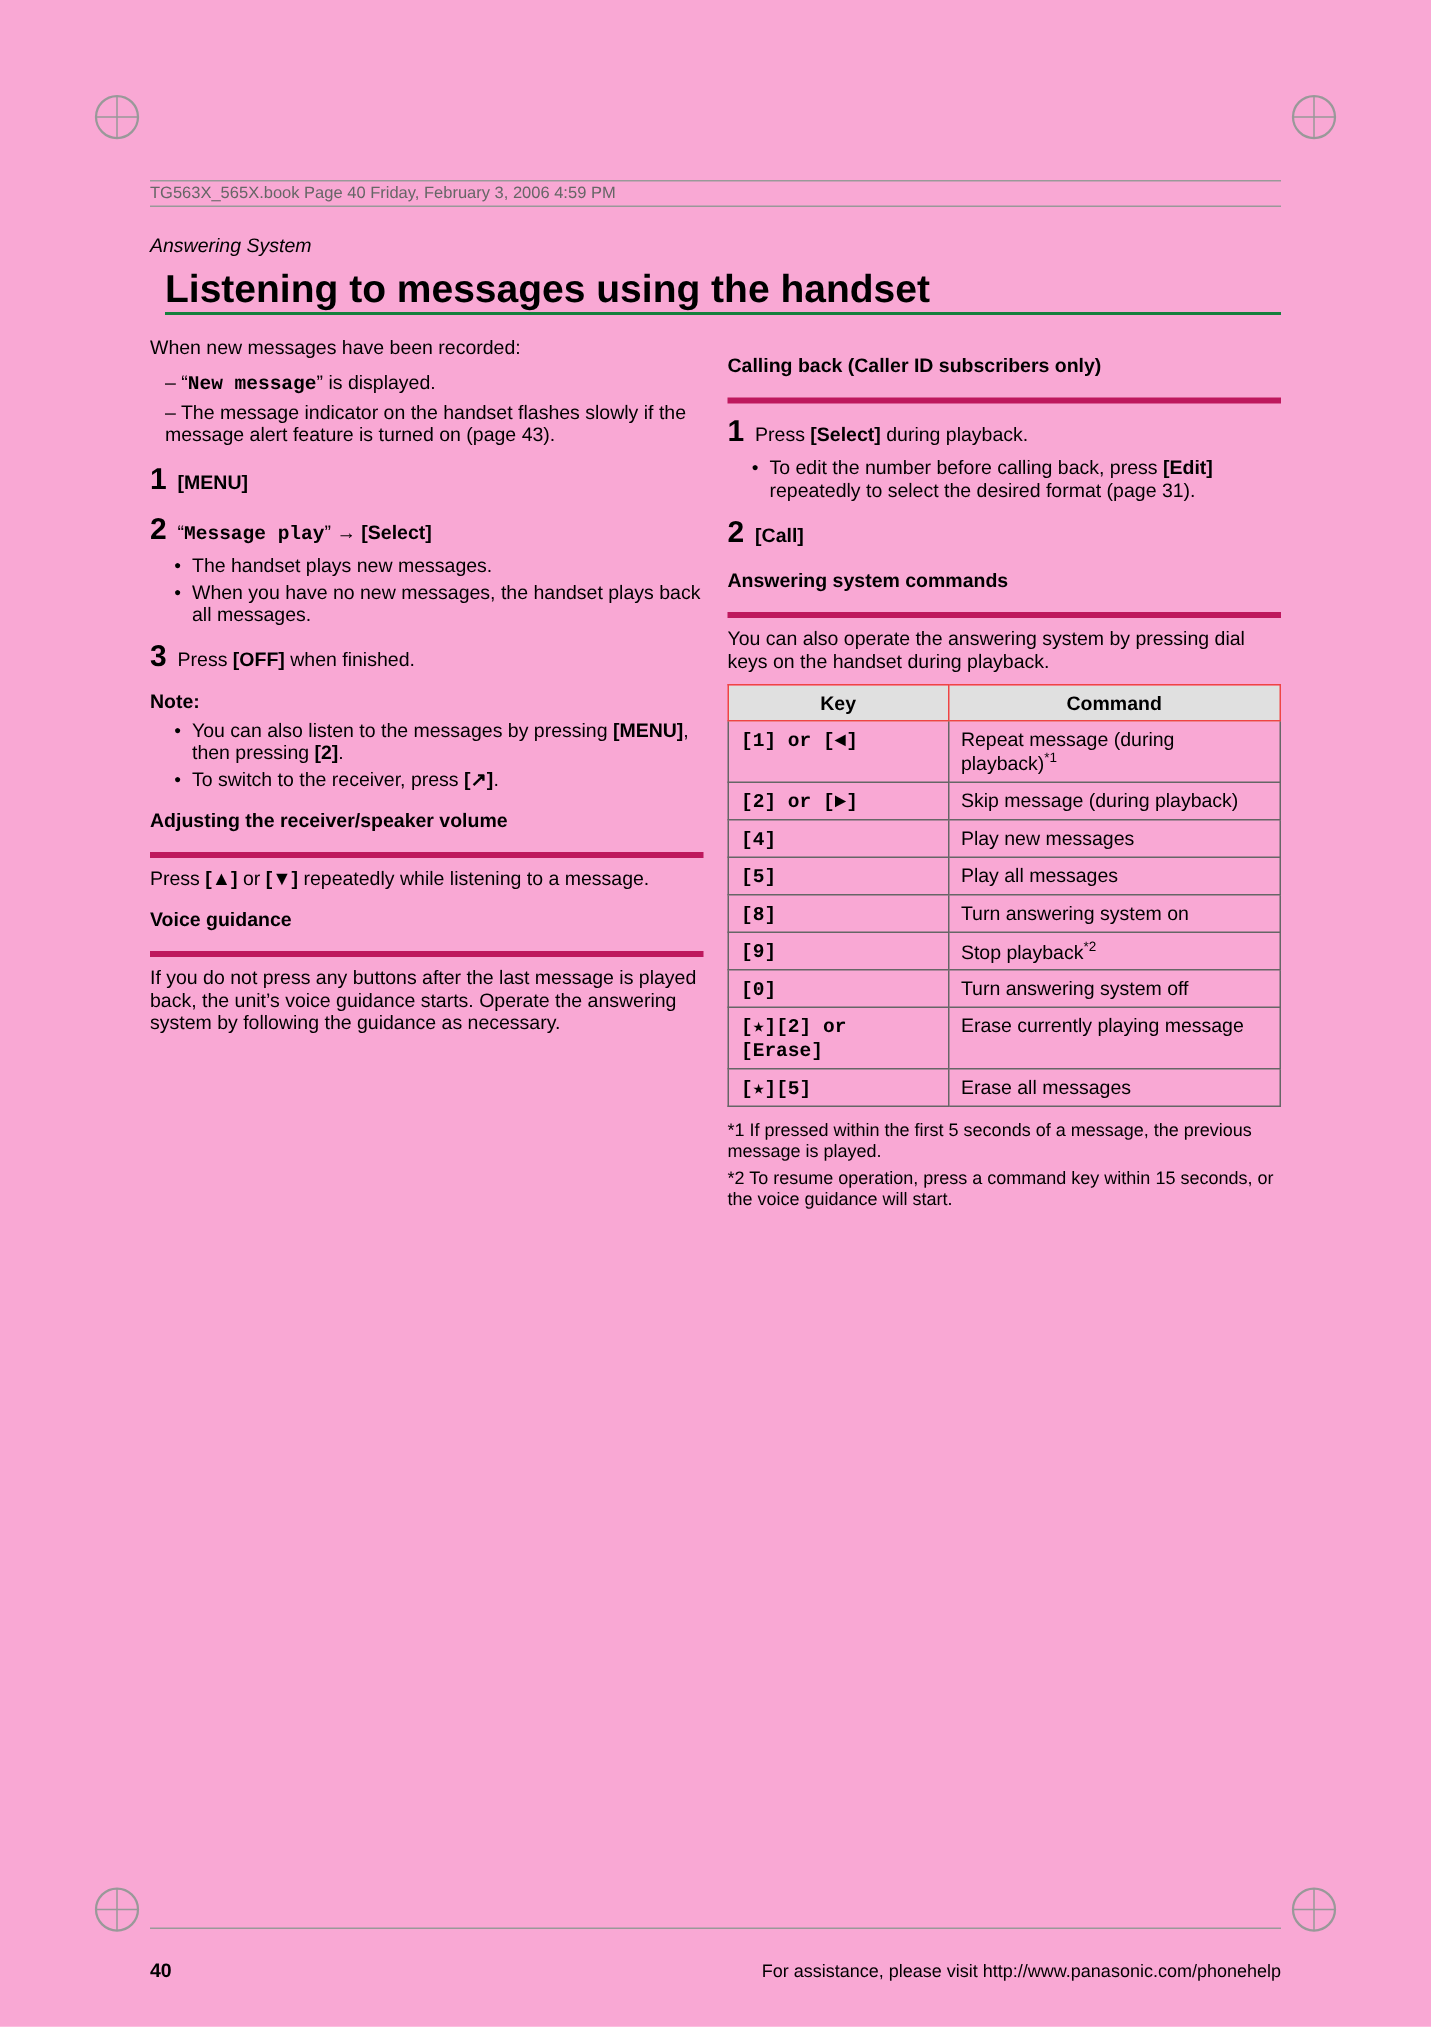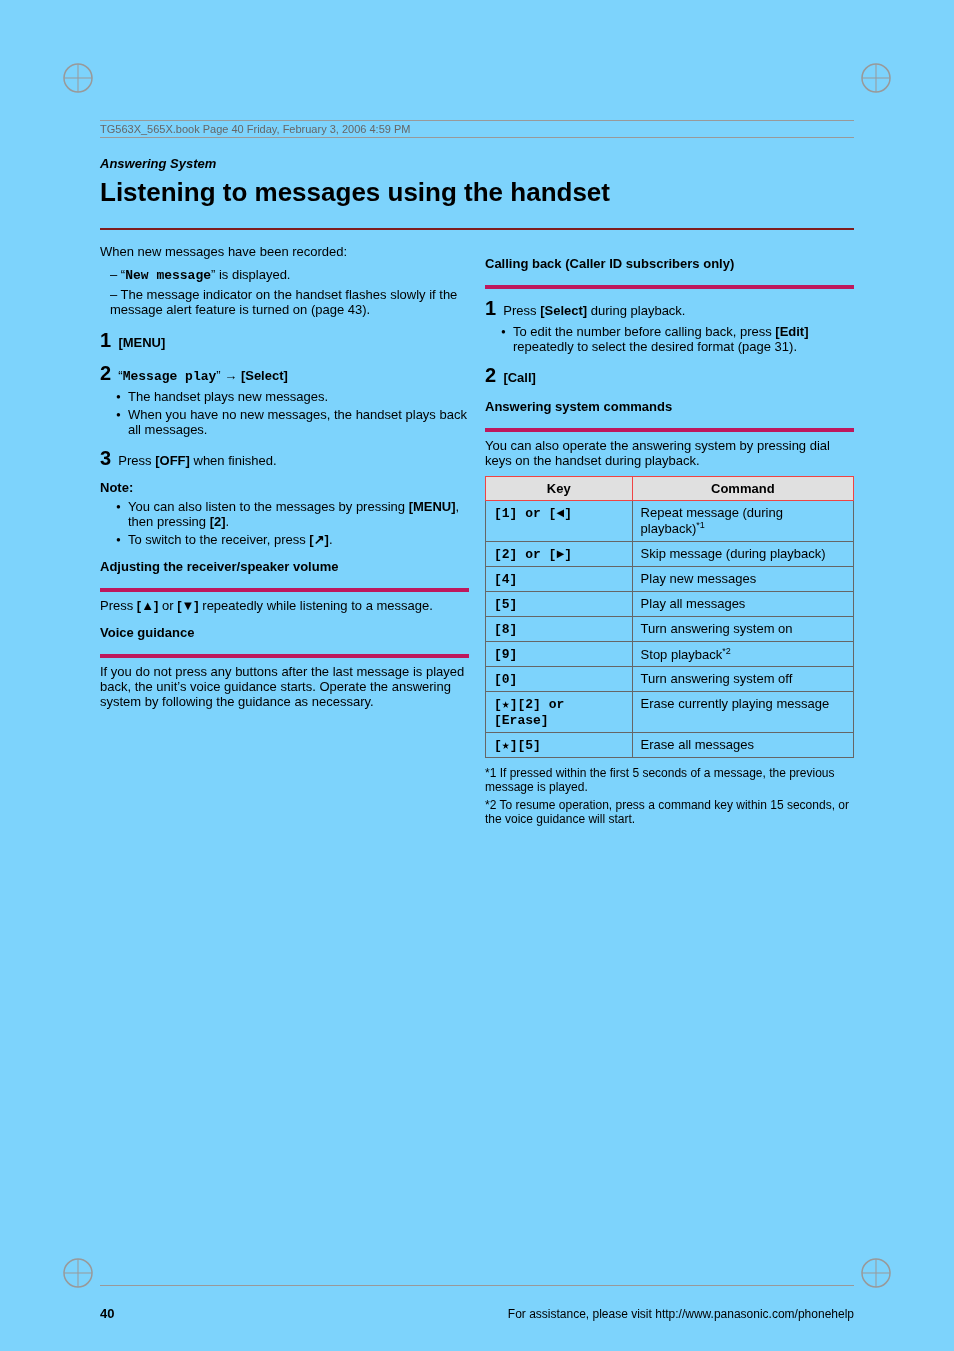--- a/index.html
+++ b/index.html
@@ -8,21 +8,21 @@
       font-family: Arial, Helvetica, sans-serif;
       font-size: 13px;
       color: #000;
       width: 954px;
       min-height: 1351px;
       position: relative;
     }
     .page {
       width: 954px;
       min-height: 1351px;
-      background: #7dd3fc;
+      background: #f9a8d4;
       position: relative;
       padding: 0;
     }
     
     .corner-mark {
       position: absolute;
       width: 36px;
       height: 36px;
     }
     .corner-mark svg { width: 36px; height: 36px; }
@@ -45,33 +45,34 @@
       color: #666;
       border-top: 1px solid #999;
       border-bottom: 1px solid #999;
       padding: 2px 0;
       margin-bottom: 18px;
     }
 
     
     .section-header {
       font-style: italic;
-      font-weight: bold;
+      font-weight: normal;
       font-size: 13px;
       margin-bottom: 6px;
     }
 
     
     .page-title {
       font-size: 26px;
       font-weight: bold;
       line-height: 1.2;
       margin-bottom: 14px;
-      border-bottom: 2px solid #7f1d1d;
-      padding-bottom: 20px;
+      border-bottom: 2px solid #15803d;
+      padding-bottom: 0;
+      margin-left: 10px;
     }
 
     
     .two-col {
       display: flex;
       gap: 16px;
       align-items: flex-start;
     }
     .col-left {
       flex: 1 1 0;

